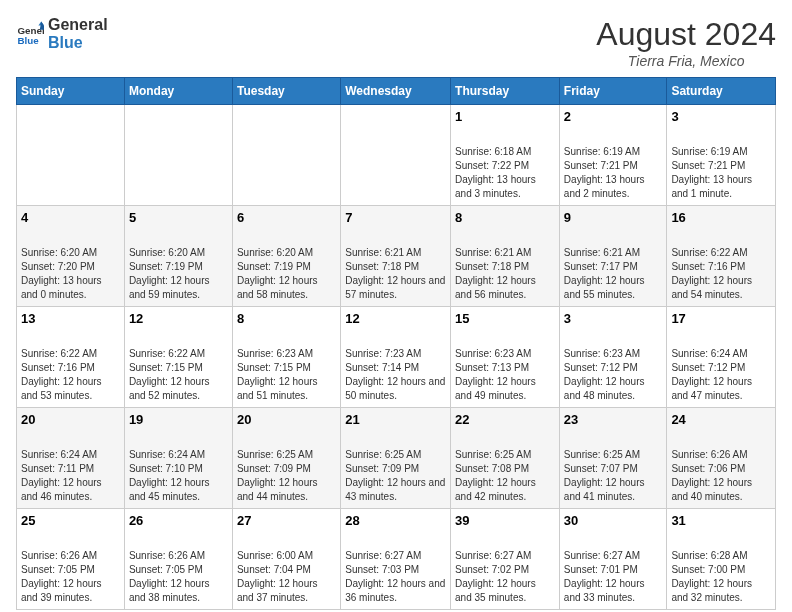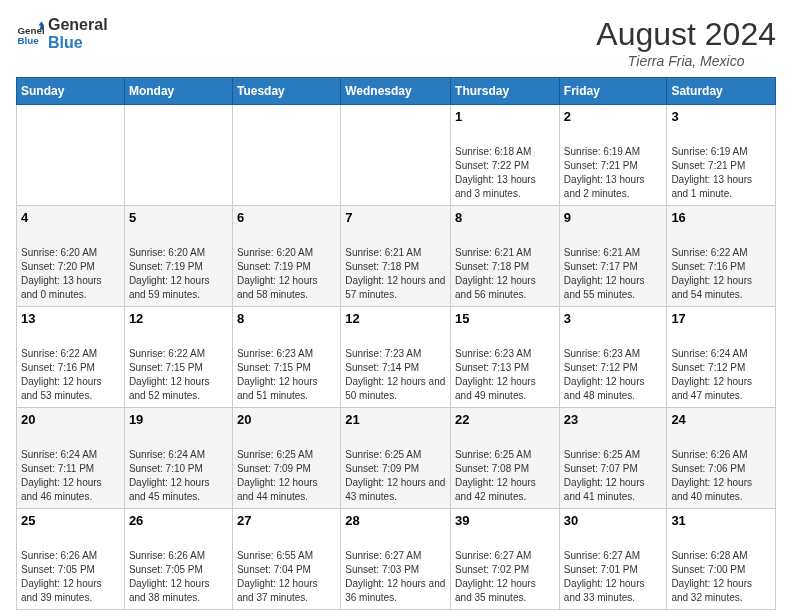--- a/index.html
+++ b/index.html
@@ -278,21 +278,21 @@
 Daylight: 12 hours and 39 minutes.</div>
         </td>
         <td>
           <span class="day-num">26</span>
           <div class="day-info">Sunrise: 6:26 AM
 Sunset: 7:05 PM
 Daylight: 12 hours and 38 minutes.</div>
         </td>
         <td>
           <span class="day-num">27</span>
-          <div class="day-info">Sunrise: 6:55 AM
+          <div class="day-info">Sunrise: 6:00 AM
 Sunset: 7:04 PM
 Daylight: 12 hours and 37 minutes.</div>
         </td>
         <td>
           <span class="day-num">28</span>
           <div class="day-info">Sunrise: 6:27 AM
 Sunset: 7:03 PM
 Daylight: 12 hours and 36 minutes.</div>
         </td>
         <td>

